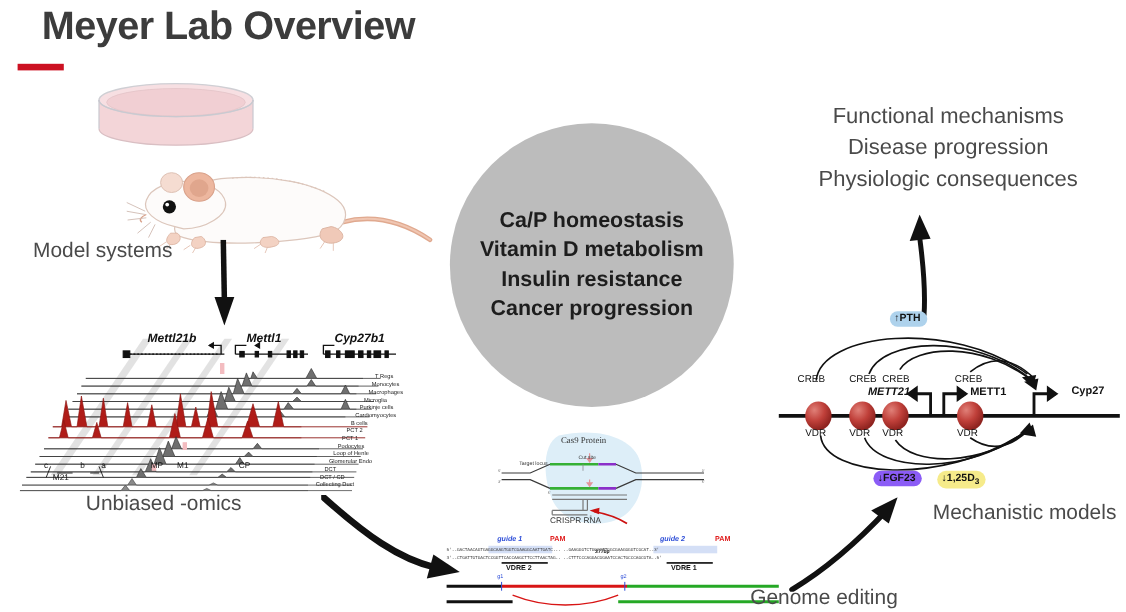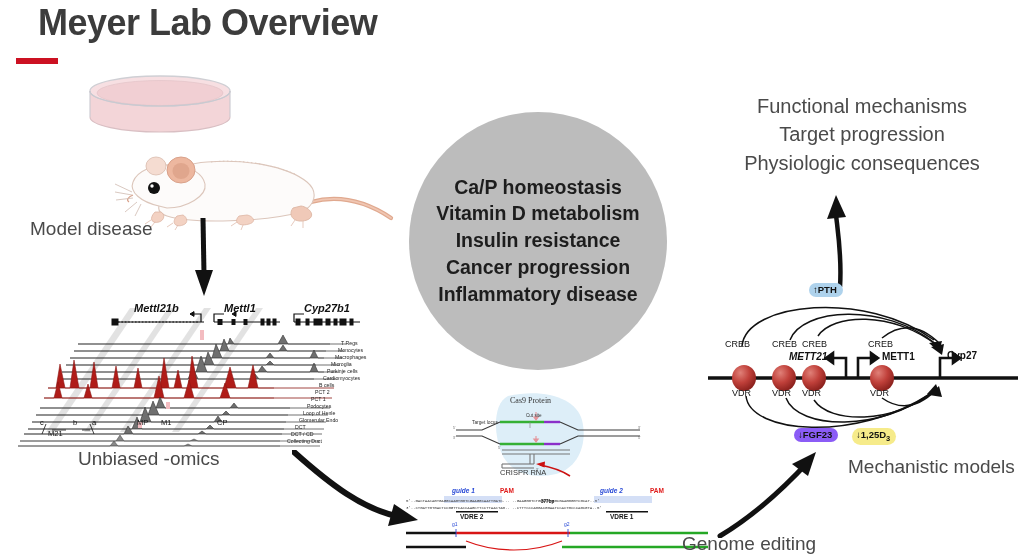--- a/index.html
+++ b/index.html
@@ -184,21 +184,21 @@
   <path d="M124 76 C118 82 124 87 134 84 C142 82 138 76 132 75 Z" fill="#f3d2c3" stroke="#ddb5a3" stroke-width="0.8"></path>
   <path d="M178 68 C172 76 180 84 192 80 C202 76 194 67 186 66 Z" fill="#f0c9b8" stroke="#ddb5a3" stroke-width="0.9"></path>
   <g stroke="#ddb5a3" stroke-width="0.7" fill="none">
     <path d="M122 82 L116 86"></path>
       <path d="M128 85 L126 90"></path>
     <path d="M180 80 L176 86"></path>
       <path d="M188 81 L188 88"></path>
   </g>
 </svg>
 
-<div class="abs" id="label-model-systems">Model disease</div>
+<div class="abs" id="label-model-systems">Model systems</div>
 
 <svg class="abs" id="arrow-model-to-omics" viewBox="0 0 40 78">
   <path d="M18 0 L19 56" stroke="#111" stroke-width="5" fill="none"></path>
   <path d="M19 78 L10 52 L28 52 Z" fill="#111"></path>
 </svg>
 
 <div class="abs" id="omics-panel">
   <svg width="352" height="150" viewBox="0 0 352 150">
 
     <g fill="#dedede" opacity="0.85">
@@ -356,21 +356,20 @@
 <svg class="abs" id="arrow-omics-to-crispr" viewBox="0 0 130 80">
   <path d="M2 2 C40 36 70 58 104 66" stroke="#111" stroke-width="6" fill="none" stroke-linecap="round"></path>
   <path d="M126 70 L96 76 L102 54 Z" fill="#111"></path>
 </svg>
 
 <div class="abs" id="focus-circle" style="background: rgb(188, 188, 188); justify-content: center;">
   <div class="topic">Ca/P homeostasis</div>
   <div class="topic">Vitamin D metabolism</div>
   <div class="topic">Insulin resistance</div>
   <div class="topic">Cancer progression</div>
-  <div class="topic">Inflammatory disease</div>
 </div>
 
 <div class="abs" id="crispr-panel">
   <svg width="192" height="88" viewBox="0 0 192 88">
 
     <path d="M56 4 C92 -4 124 6 130 28 C136 52 126 76 104 82 C80 88 58 80 50 62
              C42 44 40 12 56 4 Z" fill="#ddeef8"></path>
 
     <g stroke="#3a3a3a" stroke-width="1.1" fill="none">
       <path d="M4 38 L30 38 L48 30"></path>
@@ -456,21 +455,21 @@
     <path d="M62 14 C92 26 128 26 158 14" fill="none" stroke="#d81515" stroke-width="1.2"></path>
     <line x1="2" y1="20" x2="62" y2="20" stroke="#111" stroke-width="2.6"></line>
     <line x1="158" y1="20" x2="304" y2="20" stroke="#25a825" stroke-width="2.6"></line>
   </svg>
 </div>
 
 <div class="abs" id="label-genome-editing">Genome editing</div>
 
 <div class="abs" id="outcomes">
   <div class="line">Functional mechanisms</div>
-  <div class="line">Target progression</div>
+  <div class="line">Disease progression</div>
   <div class="line">Physiologic consequences</div>
 </div>
 
 <svg class="abs" id="arrow-model-up" viewBox="0 0 36 92">
   <path d="M20 92 C22 62 18 38 16 20" stroke="#111" stroke-width="4.5" fill="none" stroke-linecap="round"></path>
   <path d="M16 0 L7 24 L26 22 Z" fill="#111"></path>
 </svg>
 
 <div class="abs" id="mech-panel">
   <svg width="314" height="172" viewBox="0 0 314 172">
@@ -529,21 +528,21 @@
 
   
   <div class="mech-vdr" style="left:26px; top:106px;">VDR</div>
   <div class="mech-vdr" style="left:66px; top:106px;">VDR</div>
   <div class="mech-vdr" style="left:96px; top:106px;">VDR</div>
   <div class="mech-vdr" style="left:164px; top:106px;">VDR</div>
 
   
   <div class="mech-gene" style="left:83px; top:69px;font-style:italic;">METT21</div>
   <div class="mech-gene" style="left:176px; top:69px;">METT1</div>
-  <div class="mech-gene" style="left:241px; top:68px;">Cyp27</div>
+  <div class="mech-gene" style="left:268px; top:68px;">Cyp27</div>
 
   
   <div class="badge" id="badge-pth" style="left: 103px; top: 1px; background: rgb(174, 210, 236);">↑PTH</div>
   <div class="badge" id="badge-fgf23" style="left: 88px; top: 146px; background: #8b5cf6;">↓FGF23</div>
   <div class="badge" id="badge-d3" style="left: 146px; top: 146px; background: rgb(246, 235, 138);"><span>↓1,25D</span><sub>3</sub></div>
 </div>
 
 <div class="abs" id="label-mechanistic-models">Mechanistic models</div>
 
 <svg class="abs" id="arrow-crispr-to-mech" viewBox="0 0 108 86">

